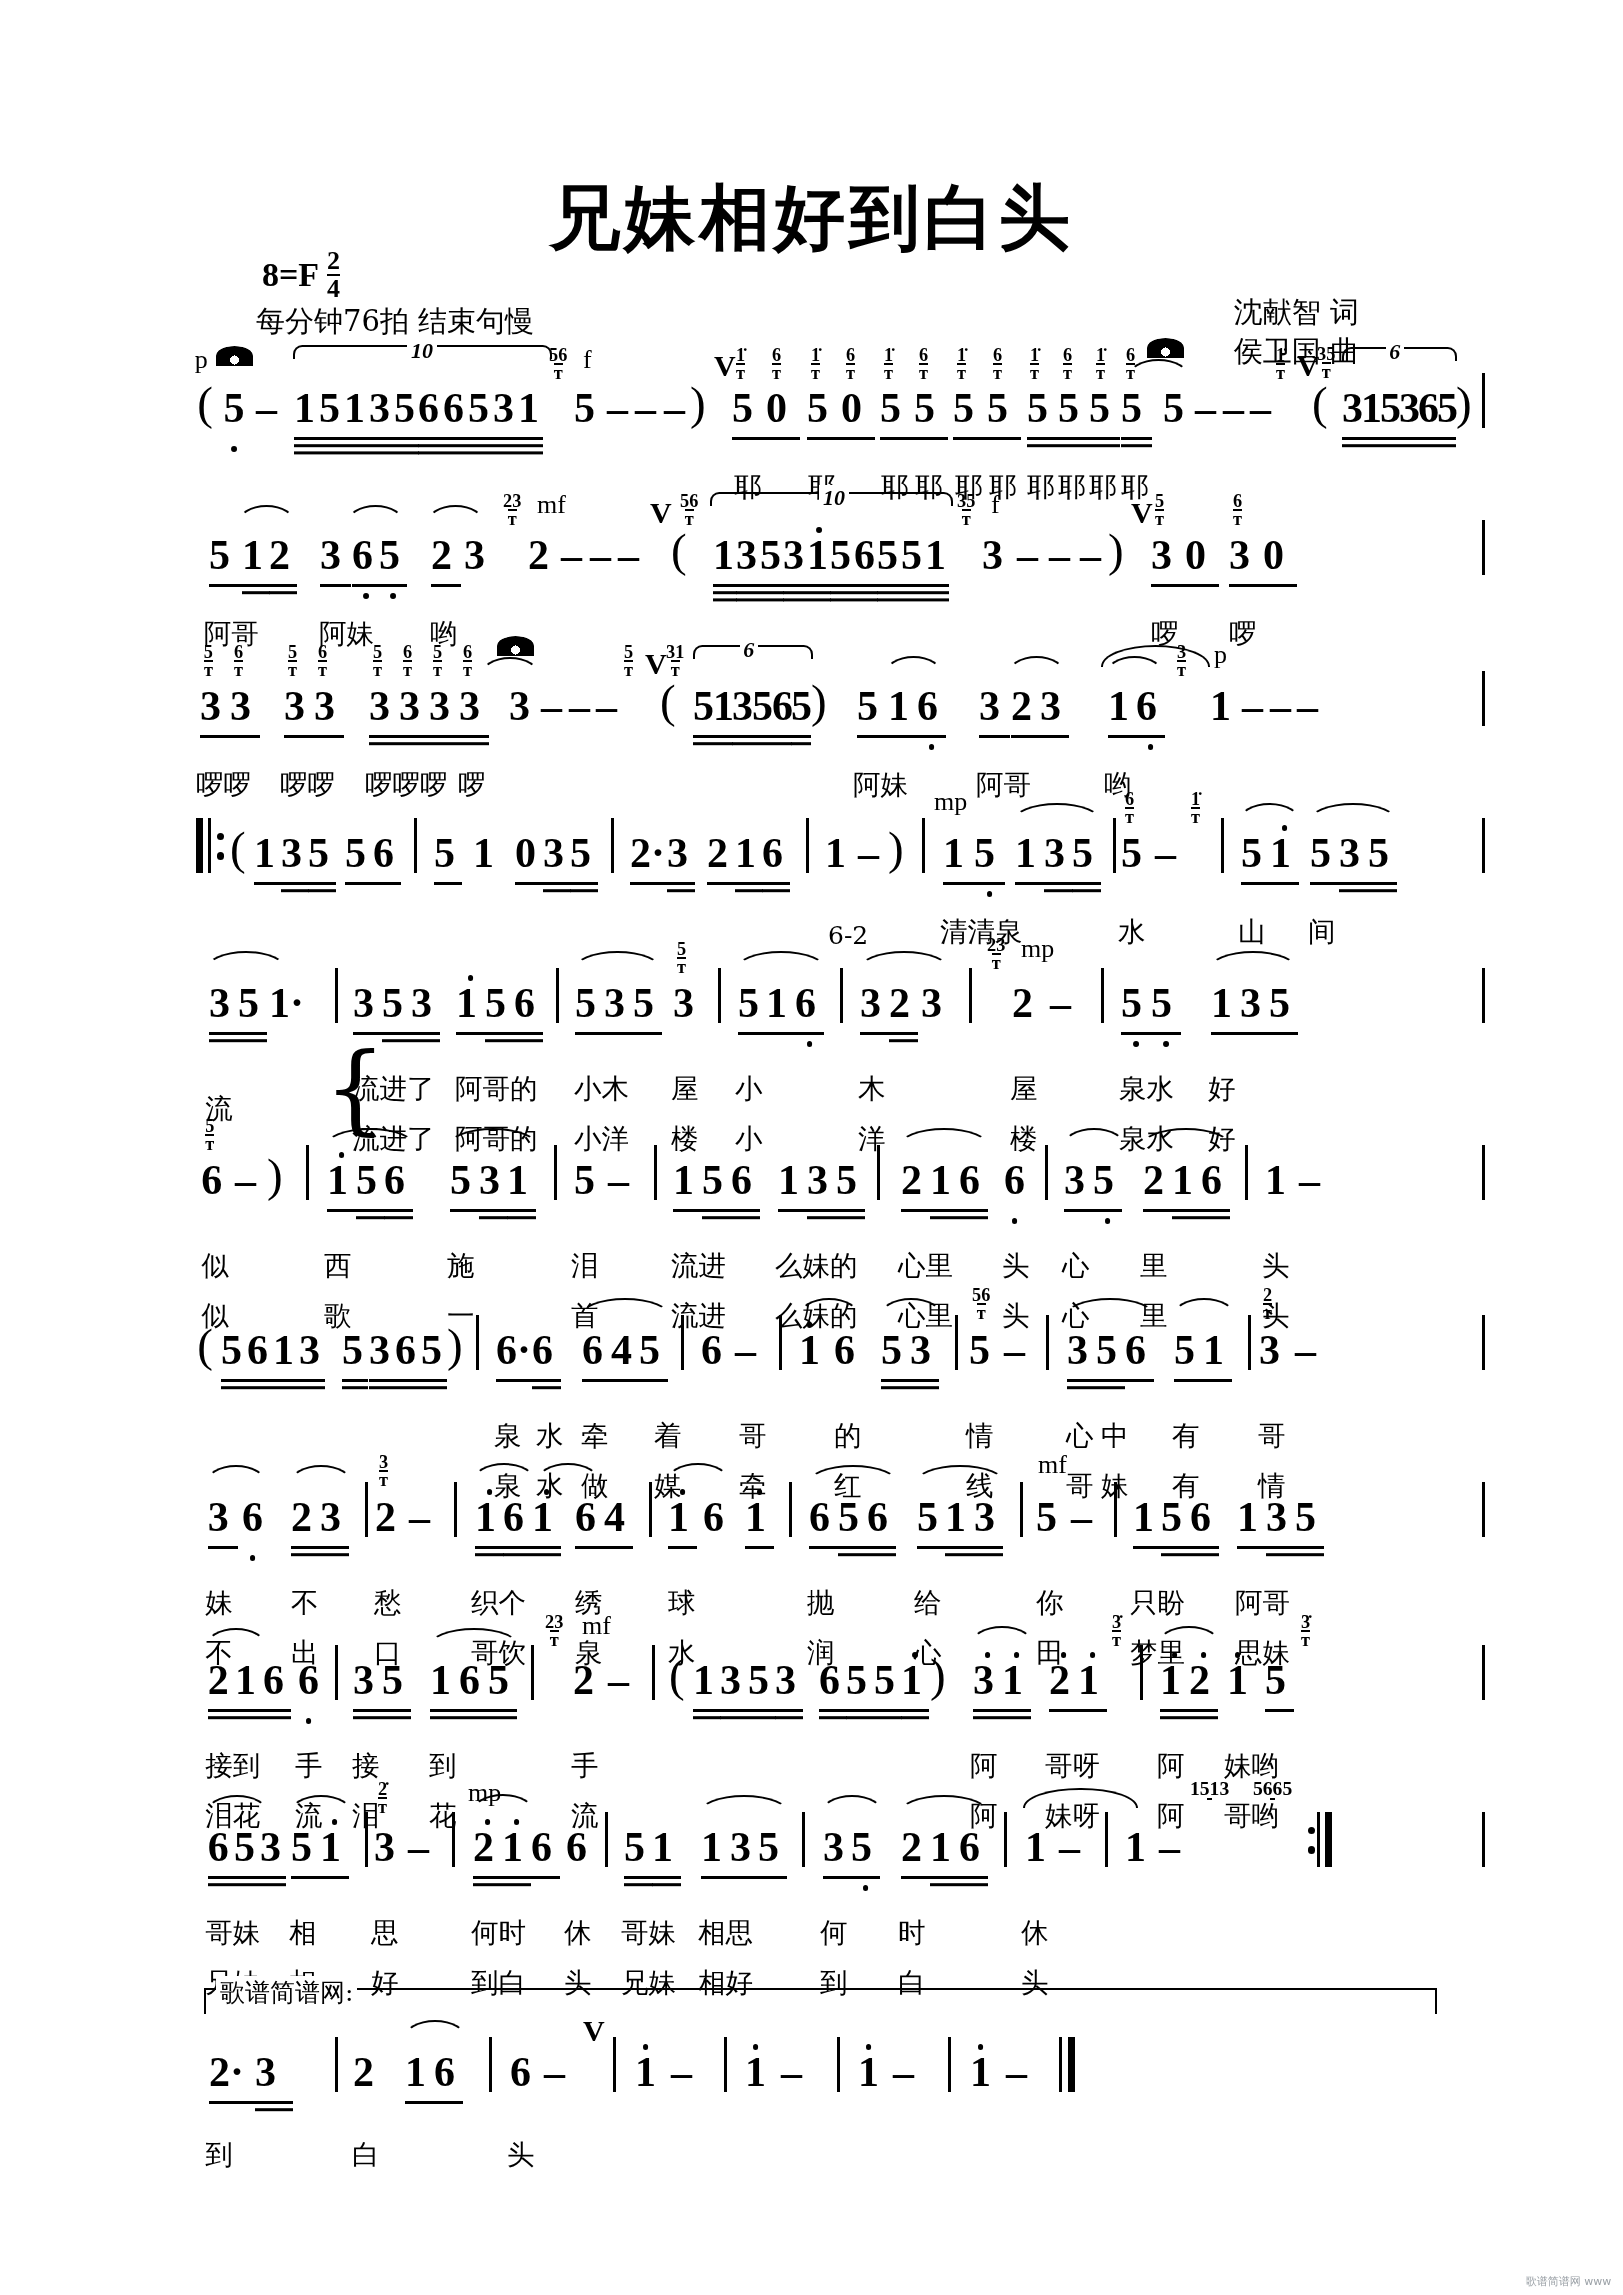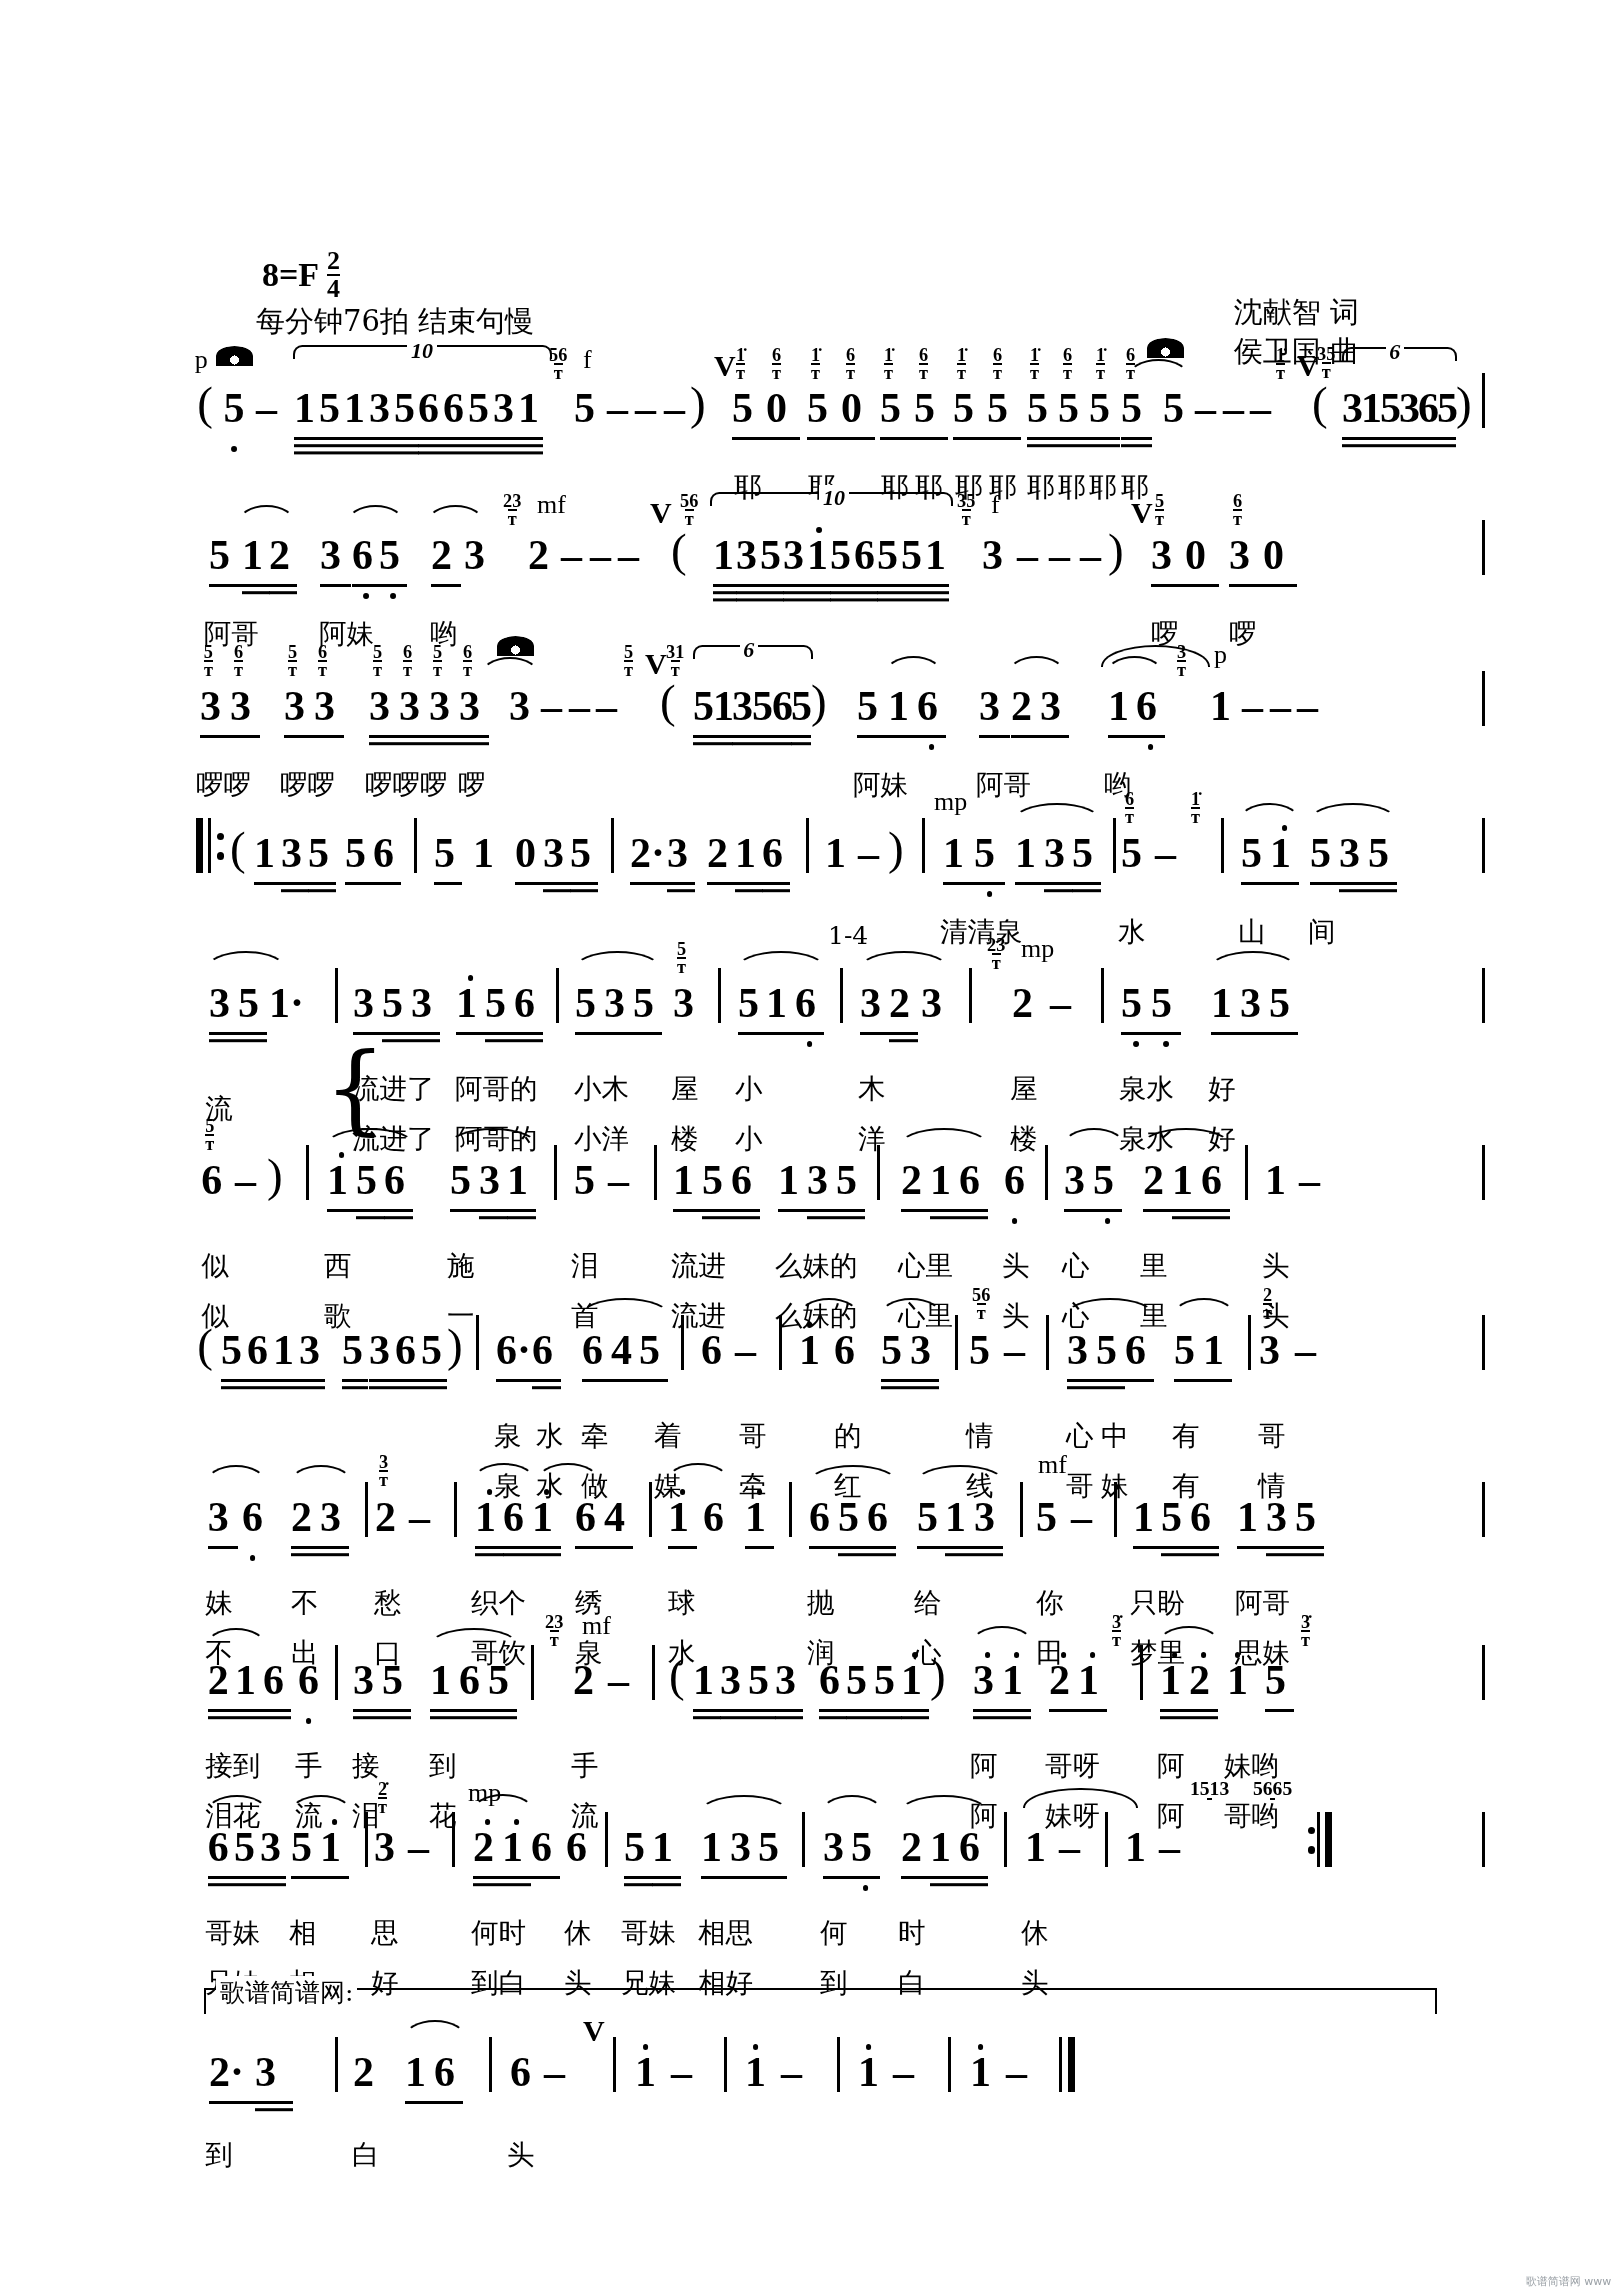--- a/index.html
+++ b/index.html
@@ -125,20 +125,21 @@
   }
   .footer div{white-space:nowrap;}
   .wm{position:absolute;right:11.8px;bottom:6.5px;font-size:11px;color:#9aa0a6;
       font-family:"DejaVu Sans",sans-serif;}
 </style>
 </head>
 <body>
 
 <div class="page">
 
+  <div class="title">兄妹相好到白头</div>
 
   <div class="keysig">
     <span>8=F</span>
     <span class="frac">
       <span class="num">2</span>
       <span class="den">4</span>
     </span>
   </div>
 
   <div class="tempo">每分钟76拍  结束句慢</div>
@@ -510,21 +511,21 @@
       <span class="slur" style="left:1042px;top:-18.3px;width:59px;"></span>
       <span class="tok b1" style="left:1045px;width:29px;">5</span>
       <span class="tok b1" style="left:1074px;width:29px;">1<i class="dotU"></i></span>
       <span class="slur" style="left:1112px;top:-18.3px;width:86px;"></span>
       <span class="tok b1" style="left:1114px;width:29px;">5</span>
       <span class="tok b2" style="left:1143px;width:29px;">3</span>
       <span class="tok b2" style="left:1172px;width:29px;">5</span>
       <span class="barline" style="left:1286px;"></span>
     </div>
     <div class="lyr" style="margin-top:34px;">
-      <span class="lt" style="left:632px;font-size:25px;">1-4</span>
+      <span class="lt" style="left:632px;font-size:25px;">6-2</span>
       <span class="lt" style="left:744px;">清清泉</span>
       <span class="lt" style="left:922px;">水</span>
       <span class="lt" style="left:1042px;">山</span>
       <span class="lt" style="left:1112px;">间</span>
     </div>
   </div>
 
   <div class="line" style="top:971px;">
     <div class="notes">
       <span class="slur" style="left:9.2px;top:-19.6px;width:78px;"></span>

